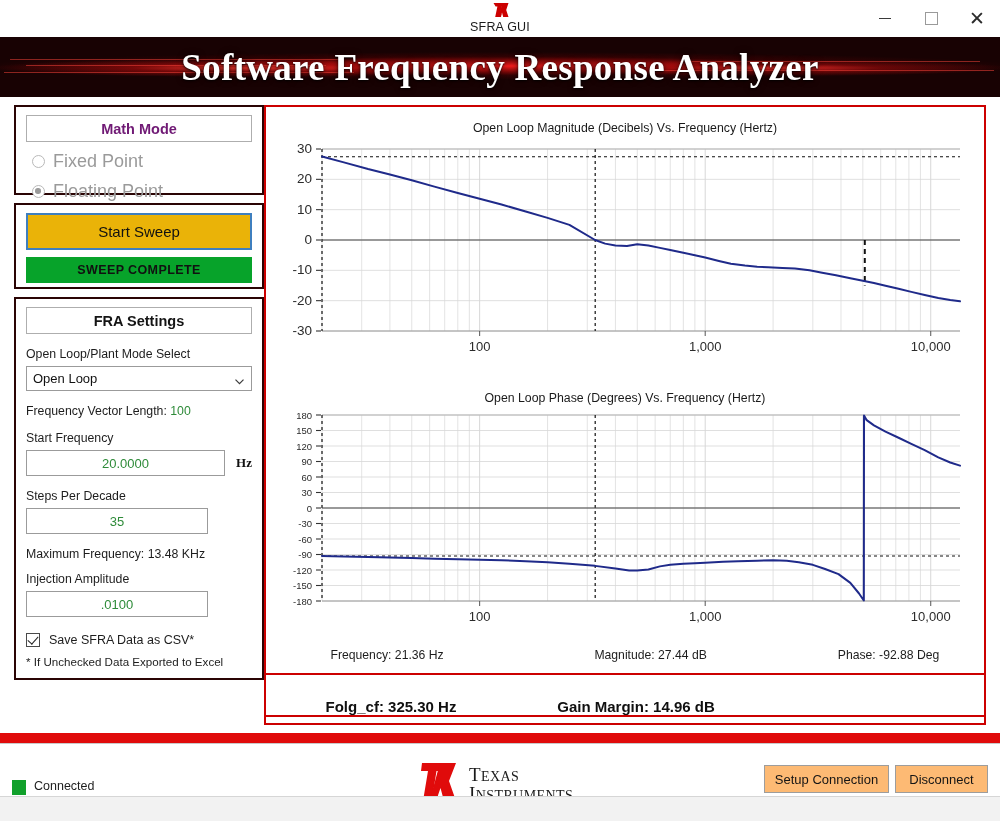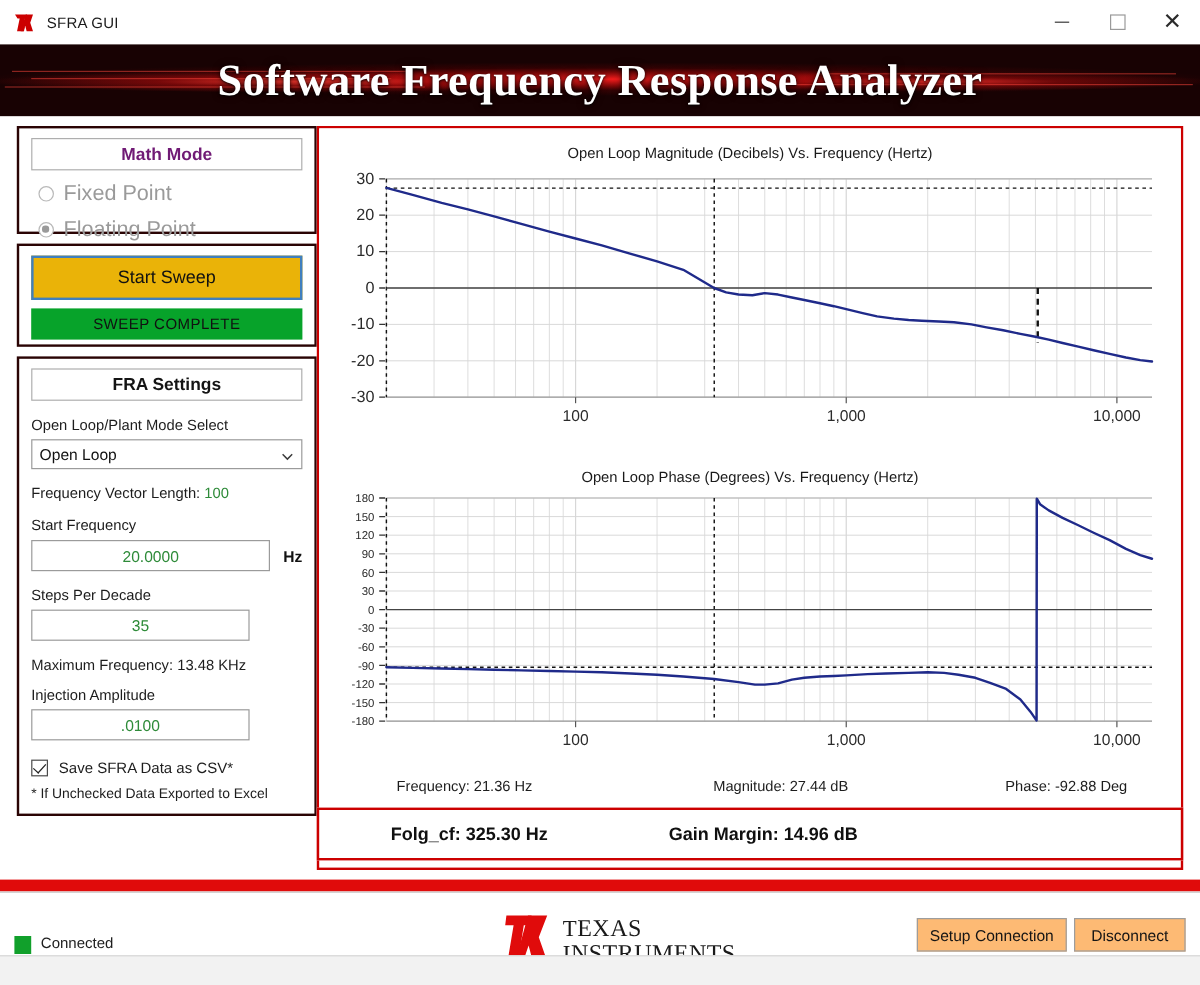--- a/index.html
+++ b/index.html
@@ -12,21 +12,21 @@
   #app {
     position: relative;
     width: 1000px; height: 821px;
     background: #ffffff;
   }
 
   
   .titlebar {
     position: absolute; left: 0; top: 0; width: 1000px; height: 37px;
     background: #ffffff;
-    display: flex; align-items: center;
+    display: flex; align-items: center; flex-direction: column;
   }
   .ti-mark {
     width: 20px; height: 20px; margin-left: 10px; margin-right: 9px;
     position: relative; flex: 0 0 auto;
   }
   .ti-mark svg { display:block; }
   .title-text {
     font-size: 12.5px; color: #1b1b1b; letter-spacing: .2px;
   }
   .win-buttons {
@@ -109,21 +109,21 @@
 
   .btn-primary {
     height: 37px; border: 2px solid #3f7fbf; box-sizing: border-box;
     background: #eab308;
     display:flex; align-items:center; justify-content:center;
     font-size: 15px; color:#111; cursor: pointer;
   }
   .status-band {
     height: 26px; margin-top: 7px; background: #07a32a;
     display:flex; align-items:center; justify-content:center;
-    font-size: 12.5px; color: #111; letter-spacing: .4px;
+    font-size: 12.5px; color: #111; letter-spacing: .4px; font-weight: bold;
   }
 
   .field-label { font-size: 12.3px; color: #1d1d1d; margin-top: 13px; }
   .field-label.tight { margin-top: 11px; }
   .value-green { color: #2e8b39; }
 
   .select-box {
     margin-top: 5px; height: 25px; border: 1px solid #9b9b9b;
     background: #fff; display:flex; align-items:center;
     padding: 0 6px; box-sizing: border-box; justify-content: space-between;
@@ -131,21 +131,21 @@
   }
   .select-box .sel-text { font-size: 13px; color: #111; }
   .chev { width: 11px; height: 11px; position: relative; }
 
   .input-row { display:flex; align-items:center; margin-top: 5px; }
   .input-box {
     height: 26px; border: 1px solid #9b9b9b; background: #fff;
     display:flex; align-items:center; justify-content:center;
     font-size: 13px; color:#2e8b39; box-sizing:border-box; cursor: text;
   }
-  .unit-label { font-size: 13px; font-weight: bold; color:#111; margin-left: 11px; }
+  .unit-label { font-size: 13px; font-weight: bold; color:#111; margin-left: 11px; font-family: Liberation Serif, serif; }
 
   .check-row { display:flex; align-items:center; margin-top: 16px; }
   .checkbox {
     width: 14px; height: 14px; border: 1.3px solid #4a4a4a; background:#fff;
     margin-right: 9px; position: relative; box-sizing:border-box; flex:0 0 auto;
   }
   .checkbox.checked::after {
     content:""; position:absolute; left:3px; top:0px;
     width: 5px; height: 9px; border: solid #222; border-width: 0 1.6px 1.6px 0;
     transform: rotate(42deg);
@@ -167,21 +167,21 @@
 
   .cursor-readout {
     position: absolute; left: 2px; bottom: 2px; width: 714px; height: 32px;
     display:flex; align-items:center; background:#fff;gap:30px;
   }
   .cursor-readout .cell { font-size: 12.2px; color: #1d1d1d; }
 
   .results-bar {
     position: absolute; left: 264px; top: 576px; width: 722px; height: 44px;
     border: 2px solid #cc0000; box-sizing: border-box; background: #fff;
-    display:flex; align-items:center;
+    display:flex; align-items:flex-end;
   }
   .results-bar .cell { font-size: 15px; font-weight: bold; color: #101010; }
 
   
   .red-strip {
     position:absolute; left:0; top:733px; width:1000px; height:10px; background:#e00b0b;
   }
   .footer {
     position:absolute; left:0; top:743px; width:1000px; height:78px; background:#ffffff;
     border-top: 1px solid #c9c9c9;
@@ -194,21 +194,21 @@
   }
   .ti-logo {
     position: absolute; left: 418px; top: 16px; display:flex; align-items:center;
   }
   .ti-logo-text {
     margin-left: 9px; font-family: "Liberation Serif", serif; color:#1a1a1a;
     line-height: 1.02;
   }
   .ti-logo-text .l1 { font-size: 19px; letter-spacing:.4px; }
   .ti-logo-text .l2 { font-size: 19px; letter-spacing:.4px; }
-  .ti-logo-text .small { font-size: 20px; margin-top: 44px; }
+  .ti-logo-text .small { font-size: 14px; margin-top: 44px; }
 
   .btn-gray {
     position:absolute; background:#fdba74; border:1px solid #9d9d9d;
     box-sizing:border-box; display:flex; align-items:center; justify-content:center;
     font-size: 13px; color:#151515; cursor:pointer;
   }
   .blank-box {
     position:absolute; background:#e1e1e1; border:1px solid #b9b9b9; box-sizing:border-box;
   }
   .footer-bottom-strip {

